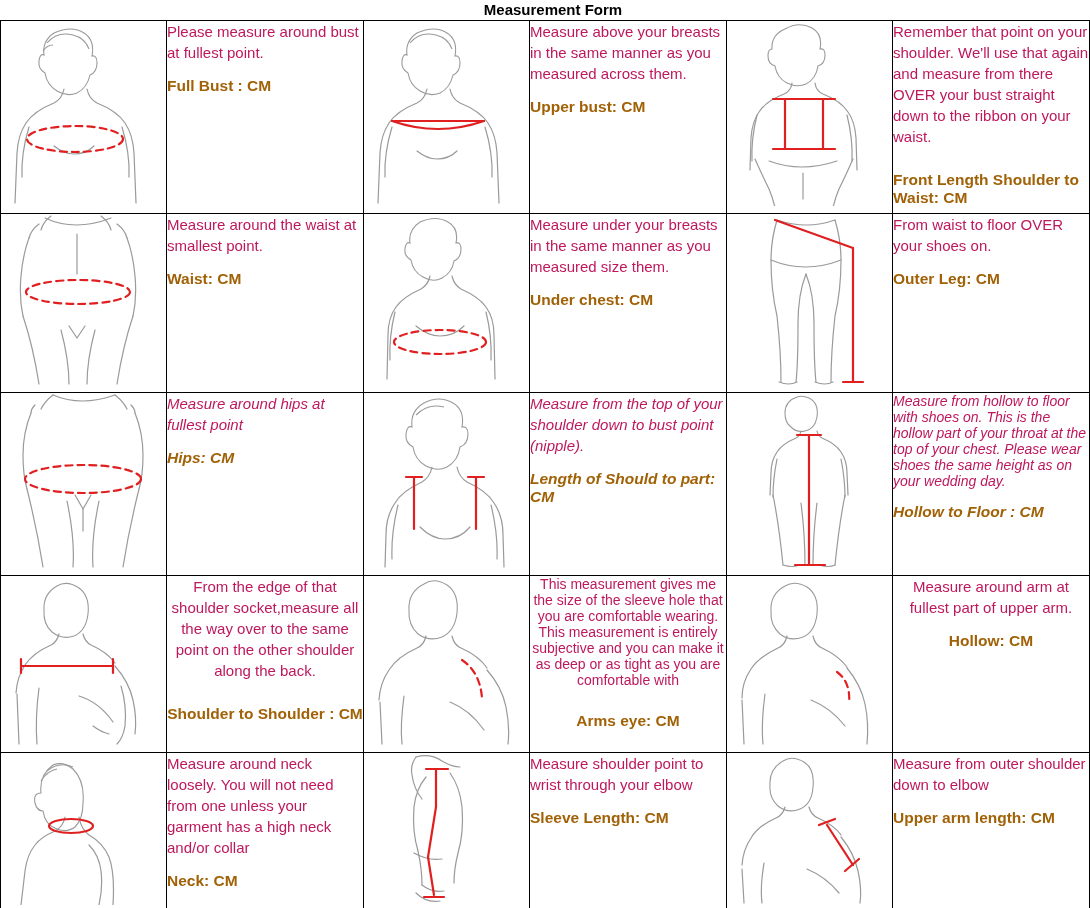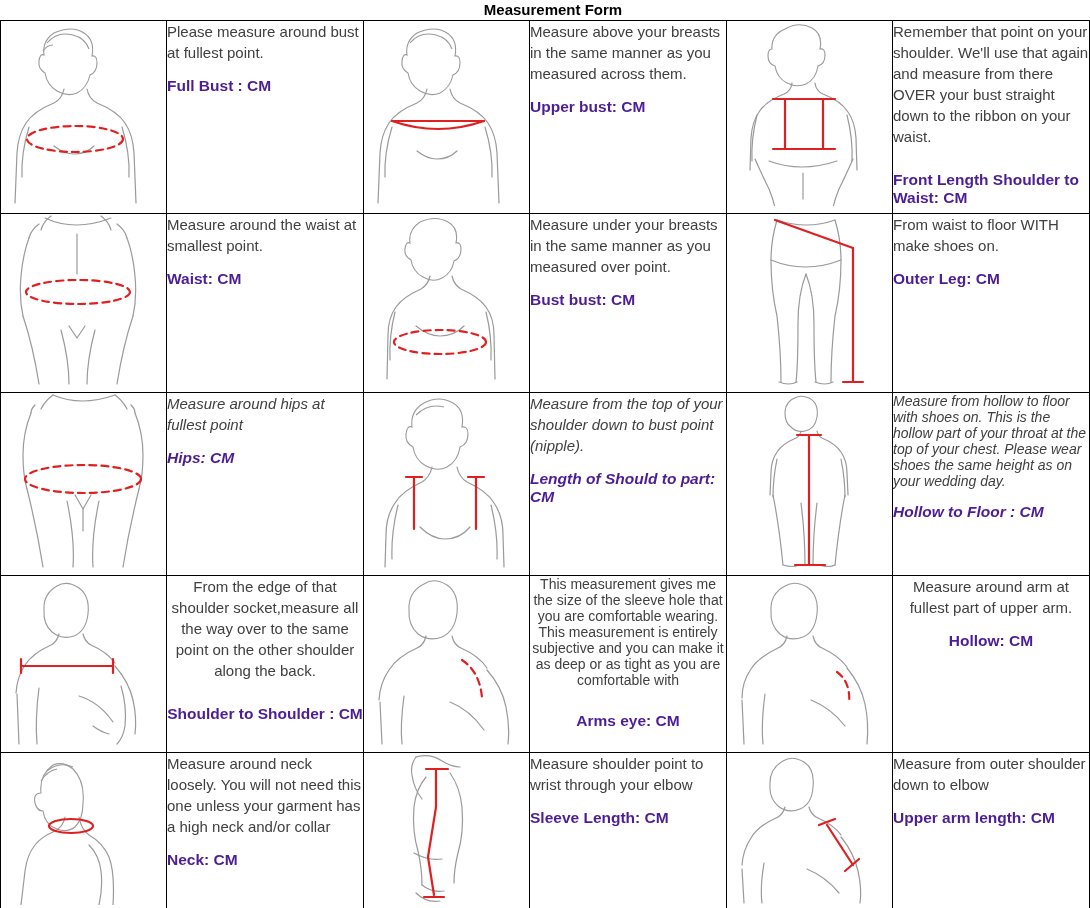--- a/index.html
+++ b/index.html
@@ -44,31 +44,31 @@
     text-align: center;
     vertical-align: middle;
     padding: 0;
   }
   td.txt {
     padding: 8px 8px 6px 8px;
   }
   .desc {
     font-size: 15px;
     line-height: 21px;
-    color: #404040;
+    color: #be185d;
   }
   .desc.small {
     font-size: 14px;
     line-height: 16px;
   }
   .label {
     font-size: 15.5px;
     font-weight: bold;
     margin-top: 14px;
-    color: #4c1d95;
+    color: #a16207;
   }
   .label.tight {
     margin-top: 24px;
   }
   .unit {
     font-weight: bold;
   }
   svg { display: block; margin: 0 auto; }
   .body-line {
     fill: none;
@@ -210,43 +210,43 @@
           <path class="hair-line" d="M48 8 q-12 8 -10 21 q-4 -2 -5 6 q-1 7 6 11 q2 12 12 17 q10 6 19 1 q10 -5 12 -17 q7 -3 7 -12 q0 -7 -5 -6 q3 -15 -8 -21 q-12 -7 -28 0z"></path>
           <path class="body-line" d="M58 62 q-2 9 -9 13 q-18 8 -25 18 q-8 11 -8 28 l-1 44"></path>
           <path class="body-line" d="M80 62 q2 9 9 13 q18 8 25 18 q8 11 8 28 l1 44"></path>
           <path class="body-line" d="M23 98 q-6 24 -5 48"></path>
           <path class="body-line" d="M114 98 q6 24 5 48"></path>
           <path class="body-line" d="M44 112 q12 10 24 10 q14 0 24 -10"></path>
           <ellipse class="meas-dash" cx="68" cy="128" rx="46" ry="12"></ellipse>
         </svg>
       </td>
       <td class="txt">
-        <div class="desc">Measure under your breasts in the same manner as you measured over point.</div>
-        <div class="label">
-          <span>Bust bust:</span>
+        <div class="desc">Measure under your breasts in the same manner as you measured size them.</div>
+        <div class="label">
+          <span>Under chest:</span>
           <span class="unit">CM</span>
         </div>
       </td>
       <td class="fig">
         <svg width="150" height="172" viewBox="0 0 150 172">
           <path class="body-line" d="M42 6 q30 10 58 0"></path>
           <path class="body-line" d="M42 6 q-6 20 -6 40 q0 30 6 56 q4 36 4 66"></path>
           <path class="body-line" d="M100 6 q6 20 6 40 q0 30 -6 56 q-4 36 -4 66"></path>
           <path class="body-line" d="M71 60 q-8 20 -8 50 q0 40 -2 58"></path>
           <path class="body-line" d="M71 60 q8 20 8 50 q0 40 2 58"></path>
           <path class="body-line" d="M36 46 q34 14 70 0"></path>
           <path class="body-line" d="M44 168 q10 4 18 0"></path>
           <path class="body-line" d="M80 168 q10 4 18 0"></path>
           <path class="meas" d="M40 6 L118 34"></path>
           <path class="meas" d="M118 34 L118 168"></path>
           <path class="meas" d="M108 168 L128 168"></path>
         </svg>
       </td>
       <td class="txt">
-        <div class="desc">From waist to floor WITH make shoes on.</div>
+        <div class="desc">From waist to floor OVER your shoes on.</div>
         <div class="label">
           <span>Outer Leg:</span>
           <span class="unit">CM</span>
         </div>
       </td>
     </tr>
 
     <tr class="row3">
       <td class="fig">
         <svg width="150" height="176" viewBox="0 0 150 176">
@@ -392,21 +392,21 @@
           <path class="hair-line" d="M44 12 q-14 10 -12 28 q-8 0 -6 10 q2 8 8 8 q2 14 14 18 q10 4 18 -2 q8 -8 8 -24 q2 -22 -10 -34 q-10 -8 -20 -4z"></path>
           <path class="hair-line" d="M38 18 q12 -10 26 -4"></path>
           <path class="hair-line" d="M32 28 q6 -10 16 -12"></path>
           <path class="body-line" d="M56 64 q-2 10 -10 14 q-14 6 -20 14 q-8 10 -10 26 l-4 34"></path>
           <path class="body-line" d="M70 64 q2 12 10 18 q14 8 20 22 q6 16 4 48"></path>
           <path class="body-line" d="M80 92 q10 10 12 26 q2 16 -2 34"></path>
           <ellipse class="meas" cx="62" cy="73" rx="22" ry="7"></ellipse>
         </svg>
       </td>
       <td class="txt">
-        <div class="desc">Measure around neck loosely. You will not need this one unless your garment has a high neck and/or collar</div>
+        <div class="desc">Measure around neck loosely. You will not need from one unless your garment has a high neck and/or collar</div>
         <div class="label">
           <span>Neck:</span>
           <span class="unit">CM</span>
         </div>
       </td>
       <td class="fig">
         <svg width="150" height="152" viewBox="0 0 150 152">
           <path class="body-line" d="M44 4 q14 -4 26 4 q10 6 18 6"></path>
           <path class="body-line" d="M44 4 q-6 8 -4 18 q2 14 10 24"></path>
           <path class="body-line" d="M54 24 q-10 12 -12 30 q-2 24 4 44 q4 18 4 34"></path>

